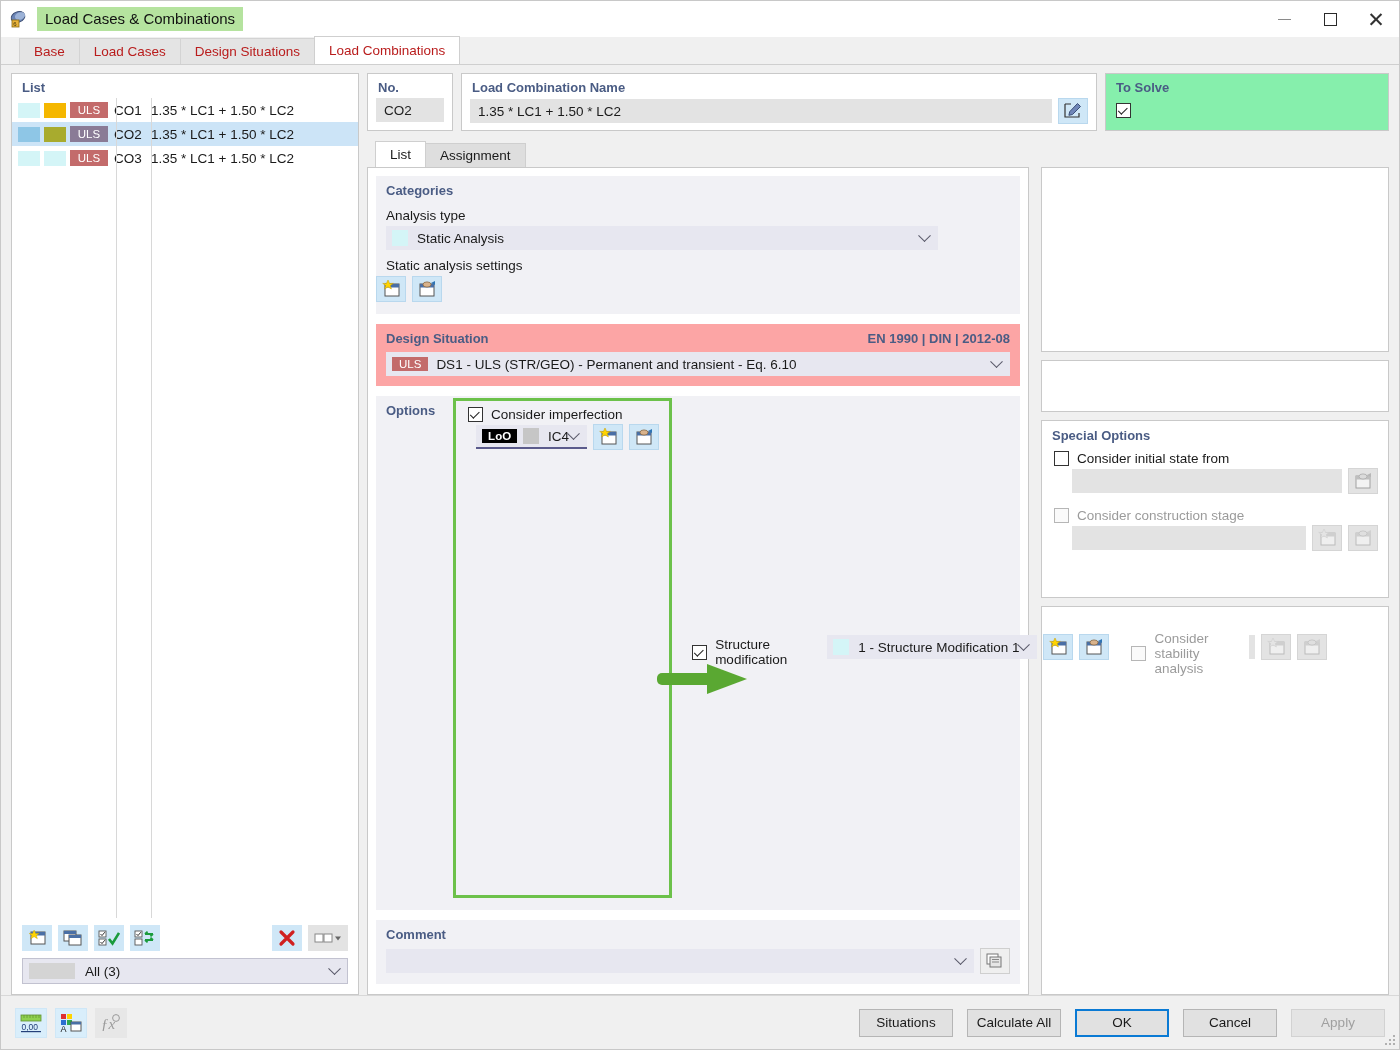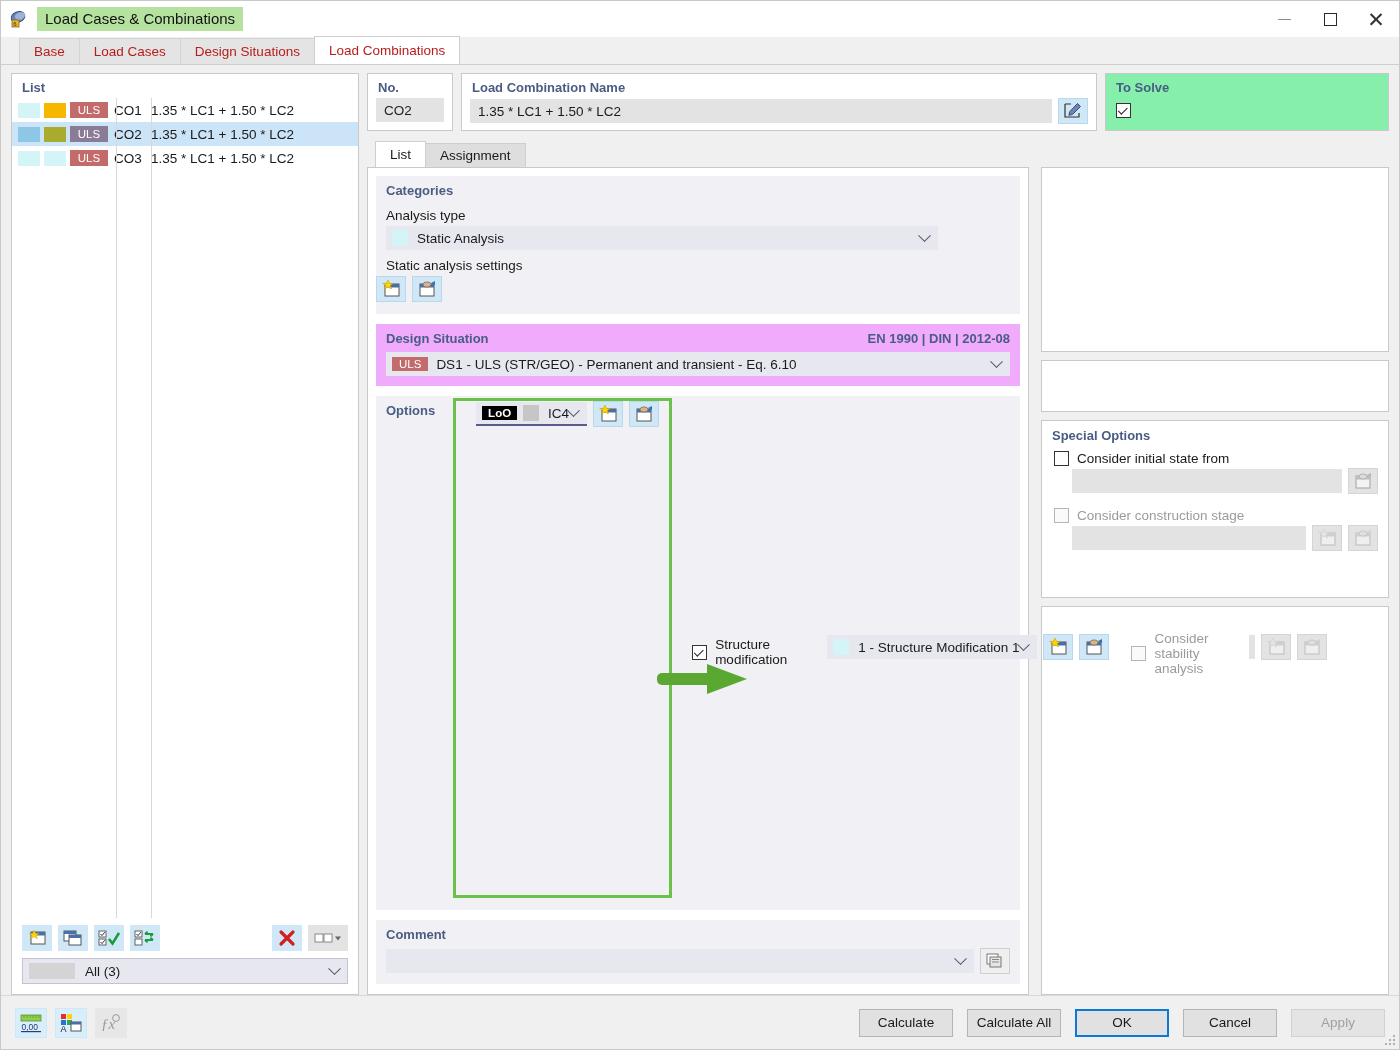--- a/index.html
+++ b/index.html
@@ -555,40 +555,44 @@
                 <svg width="20" height="18" viewBox="0 0 20 18">
                   <rect x="3" y="4" width="14" height="12" fill="#fff" stroke="#555" stroke-width="1"></rect>
                   <rect x="3" y="4" width="14" height="3.5" fill="#4a6fa5"></rect>
                   <ellipse cx="10" cy="4.5" rx="4" ry="2.6" fill="#d9b38c" stroke="#8a6a45" stroke-width="0.8"></ellipse>
                   <path d="M14 3 l4 -2 v4 z" fill="#2e74b5"></path>
                 </svg>
               </div>
             </div>
           </div>
 
-          <div style="background:#f0abfc; margin:10px 8px 0 8px; padding-bottom:10px;">
+          <div style="background:#fca5a5; margin:10px 8px 0 8px; padding-bottom:10px;">
             <div class="group-head">
               <span>Design Situation</span>
               <span>EN 1990 | DIN | 2012-08</span>
             </div>
             <div class="row-with-btns" style="padding-top:4px;">
               <div class="combo">
                 <div class="badge-uls">ULS</div>
                 <div class="txt">DS1 - ULS (STR/GEO) - Permanent and transient - Eq. 6.10</div>
                 <div class="chev2"></div>
               </div>
             </div>
           </div>
 
           <div style="background:#f1f1f5; margin:10px 8px 0 8px; padding-bottom:12px; flex:1 1 auto; display:flex; flex-direction:row;">
             <div class="group-head">
               <span>Options</span>
             </div>
 
             <div class="highlight-box">
+              <div class="opt-row">
+                <div class="cb checked"></div>
+                <span>Consider imperfection</span>
+              </div>
               <div class="row-with-btns">
                 <div class="combo underlined">
                   <div class="badge-loo">LoO</div>
                   <div class="sw2" style="background:#c6c6c6"></div>
                   <div class="txt">IC4</div>
                   <div class="chev2"></div>
                 </div>
                 <div class="sq-btn">
                   <svg width="20" height="18" viewBox="0 0 20 18">
                     <rect x="4" y="4" width="14" height="12" fill="#fff" stroke="#555" stroke-width="1"></rect>
@@ -762,21 +766,21 @@
       </svg>
     </div>
     <div class="foot-icon disabled">
       <svg width="24" height="22" viewBox="0 0 24 22">
         <text x="2" y="17" font-size="15" font-style="italic" fill="#9a9a9a" font-family="Liberation Serif, serif">ƒx</text>
         <circle cx="17" cy="6" r="3.4" fill="none" stroke="#9a9a9a" stroke-width="1"></circle>
       </svg>
     </div>
 
     <div class="foot-btns">
-      <div class="btn">Calculate</div>
+      <div class="btn">Situations</div>
       <div class="btn">Calculate All</div>
       <div class="btn primary">OK</div>
       <div class="btn">Cancel</div>
       <div class="btn disabled">Apply</div>
     </div>
 
     <div class="grip">
       <svg width="12" height="12" viewBox="0 0 12 12">
         <g fill="#b0b0b0">
           <rect x="9" y="9" width="2" height="2"></rect>

